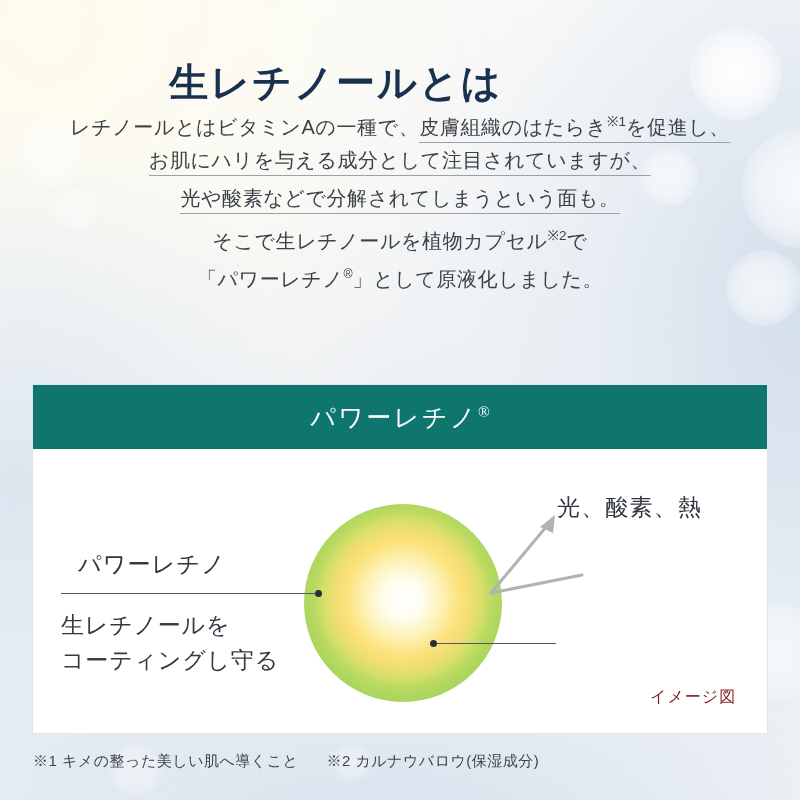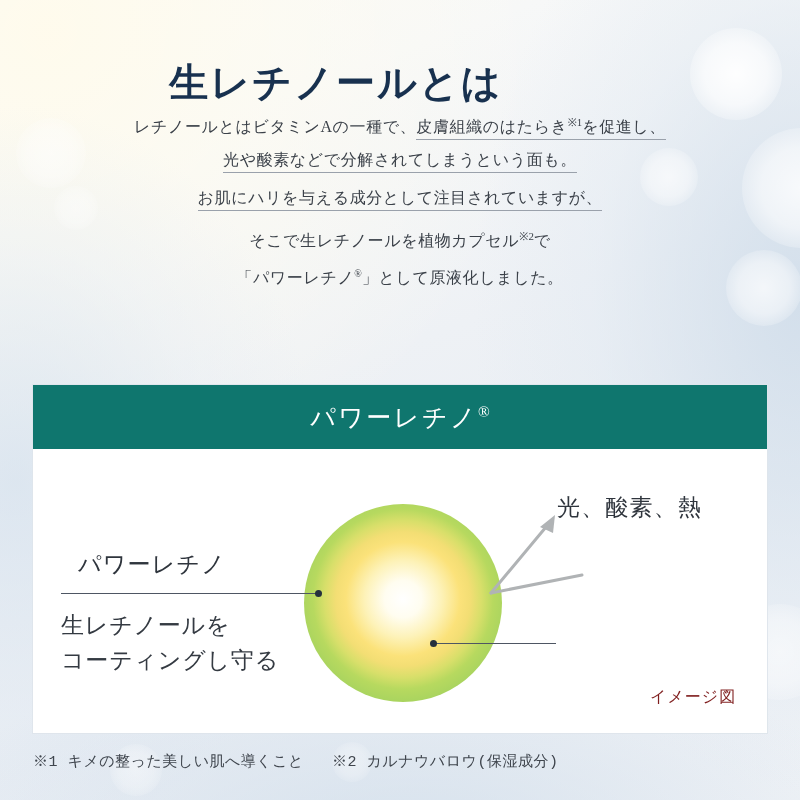--- a/index.html
+++ b/index.html
@@ -72,22 +72,22 @@
   }
 
   
   .lead {
     position: absolute;
     left: 0;
     top: 106px;
     width: 800px;
     text-align: center;
     color: #3b4149;
-    font-family: Liberation Serif, serif;
-    font-size: 16px;
+    font-family: Liberation Sans, sans-serif;
+    font-size: 20px;
     letter-spacing: 0.6px;
   }
   .lead .ln {
     display: block;
     height: 38px;
     line-height: 32px;
     white-space: nowrap;
   }
   .lead .seg { display: inline; }
   .lead .u {
@@ -229,21 +229,21 @@
     width: 120px;
     height: 100px;
     overflow: visible;
   }
 
   
   .footnotes {
     position: absolute;
     left: 33px;
     top: 752px;
-    font-family: Liberation Mono, monospace;
+    font-family: Liberation Sans, sans-serif;
     font-size: 15px;
     letter-spacing: 0.5px;
     color: #3f454d;
     white-space: nowrap;
   }
   .footnotes .fn { display: inline-block; }
   .footnotes .fn + .fn { margin-left: 28px; }
   .sup {
     font-size: 0.68em;
     vertical-align: super;
@@ -274,23 +274,23 @@
   <div class="bokeh b7"></div>
   <div class="bokeh b8"></div>
   <div class="bokeh b9"></div>
 
   <h1 class="page-title">生レチノールとは</h1>
 
   <div class="lead">
 
     <span class="ln"><span class="seg">レチノールとはビタミンAの一種で、</span><span class="seg u"><span>皮膚組織のはたらき</span><span class="sup">※1</span><span>を促進し、</span></span></span>
 
+    <span class="ln"><span class="seg u">お肌にハリを与える成分として注目されていますが、</span></span>
+
     <span class="ln"><span class="seg u">光や酸素などで分解されてしまうという面も。</span></span>
-
-    <span class="ln"><span class="seg u">お肌にハリを与える成分として注目されていますが、</span></span>
 
     <span class="ln"><span class="seg">そこで生レチノールを植物カプセル</span><span class="sup">※2</span><span class="seg">で</span></span>
 
 
     <span class="ln"><span class="seg">「パワーレチノ</span><span class="reg">®</span><span class="seg">」として原液化しました。</span></span>
   </div>
 
   <div class="card">
 
     <div class="card-header">

